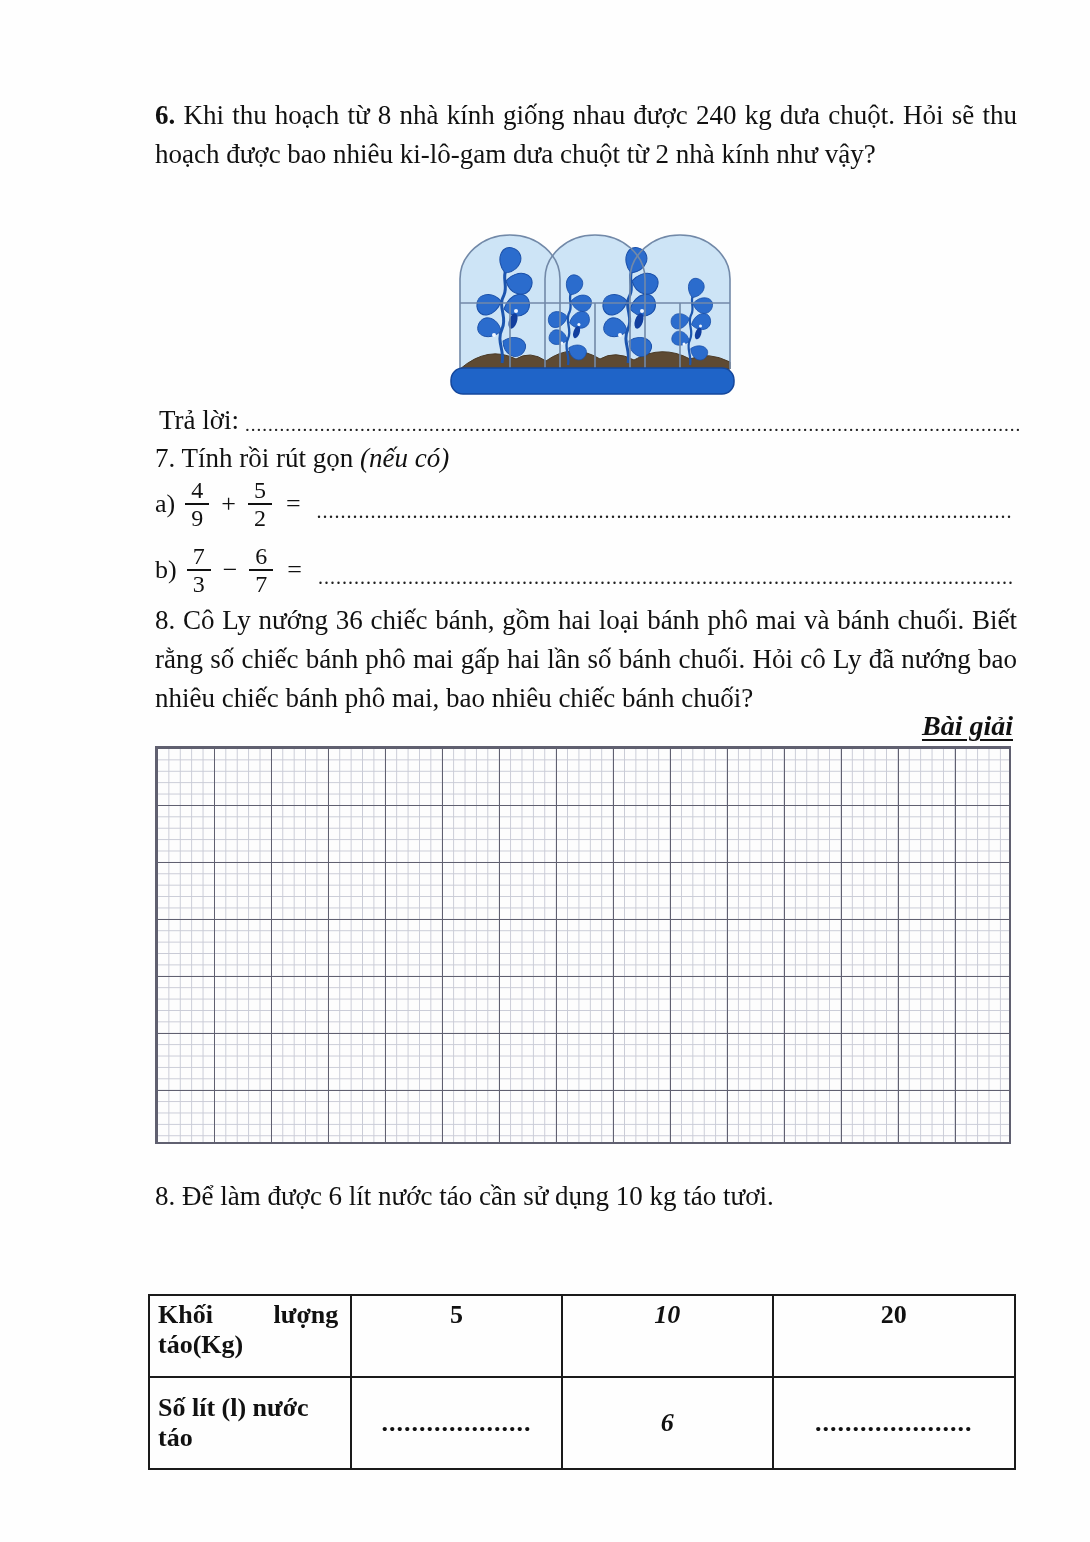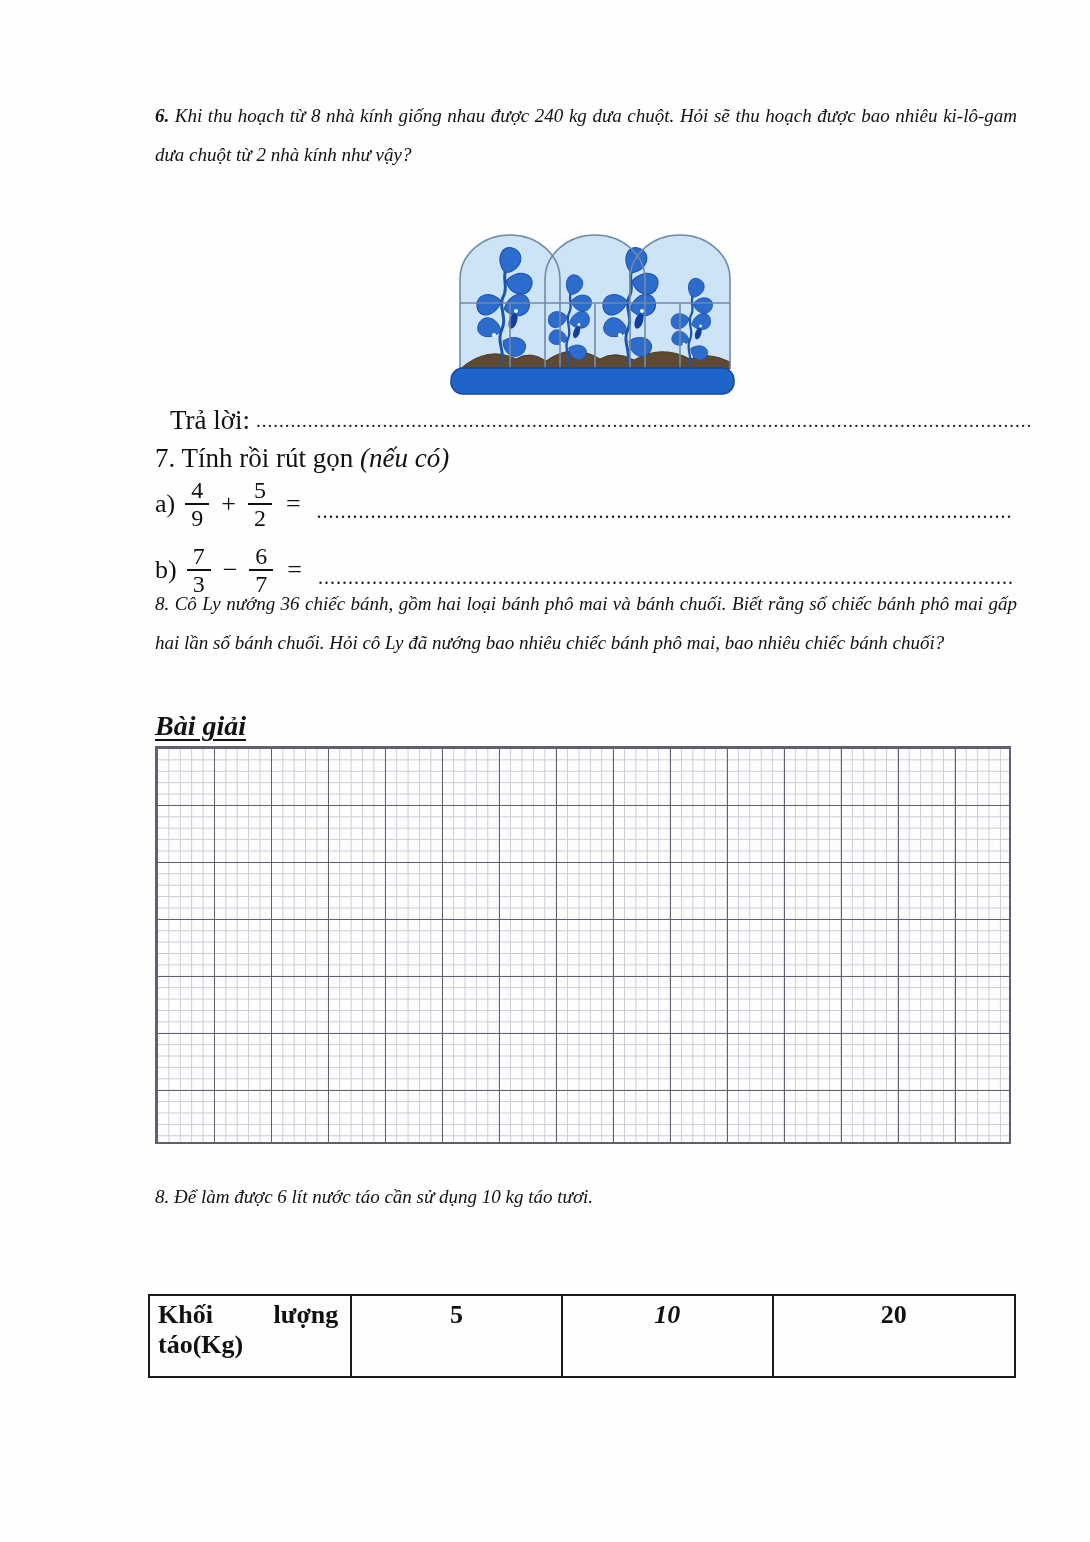--- a/index.html
+++ b/index.html
@@ -2,46 +2,46 @@
 <html><head>
 <meta charset="utf-8">
 <style>
   html,body{margin:0;padding:0;background:#ffffff;}
   .page{
     position:relative;width:1090px;height:1542px;background:#fefefe;
     font-family:"Liberation Serif","DejaVu Serif",serif;color:#111;overflow:hidden;
   }
   .abs{position:absolute;}
   .para{
-    left:155px;width:862px;font-size:19px;line-height:39px;
-    text-align:justify;text-align-last:left;font-style:italic;
+    left:155px;width:862px;font-size:27px;line-height:39px;
+    text-align:justify;text-align-last:left;
   }
   .num-bold{font-weight:bold;}
   
-  .answer-line{left:170px;width:860px;display:flex;align-items:center;font-size:27px;}
+  .answer-line{left:159px;width:860px;display:flex;align-items:flex-end;font-size:27px;}
   .leader{
     flex:1;overflow:hidden;white-space:nowrap;font-size:19px;letter-spacing:1px;
     color:#222;margin-left:6px;
   }
   
   .q7-heading{left:155px;font-size:27px;}
   .q7-note{font-style:italic;}
   .frac-row{
     left:155px;width:858px;height:62px;display:flex;align-items:center;font-size:26px;
   }
   .frac-label{margin-right:10px;}
   .frac{display:inline-flex;flex-direction:column;text-align:center;font-size:24px;line-height:26px;}
   .frac .num{display:block;padding:0 6px;border-bottom:2px solid #111;}
   .frac .den{display:block;padding:0 6px;}
   .op{margin:0 12px;font-size:26px;}
   .eq{margin:0 10px 0 14px;font-size:26px;}
   .frac-row .leader{font-size:20px;letter-spacing:1px;align-self:center;margin-top:14px;}
   
   .solution-heading{
-    left:155px;width:858px;text-align:left;font-size:28px;font-weight:bold;font-style:italic;
+    left:155px;width:858px;text-align:right;font-size:28px;font-weight:bold;font-style:italic;
     text-decoration:underline;text-decoration-thickness:2px;text-underline-offset:4px;
   }
   
   .grid-paper{
     left:155px;top:746px;width:856px;height:398px;
     border:2px solid #606070;box-sizing:border-box;background-color:#fdfdfd;
     background-image:
       linear-gradient(to right,#606070 1px,transparent 1px),
       linear-gradient(to bottom,#606070 1px,transparent 1px),
       linear-gradient(to right,#c9cbd6 1px,transparent 1px),
@@ -157,21 +157,21 @@
     </span>
     <span class="op">−</span>
     <span class="frac">
       <span class="num">6</span>
       <span class="den">7</span>
     </span>
     <span class="eq">=</span>
     <span class="leader">......................................................................................................................................</span>
   </div>
 
-  <div class="abs para" style="top:584px;">8. Cô Ly nướng 36 chiếc bánh, gồm hai loại bánh phô mai và bánh chuối. Biết rằng số chiếc bánh phô mai gấp hai lần số bánh chuối. Hỏi cô Ly đã nướng bao nhiêu chiếc bánh phô mai, bao nhiêu chiếc bánh chuối?</div>
+  <div class="abs para" style="top:601px;">8. Cô Ly nướng 36 chiếc bánh, gồm hai loại bánh phô mai và bánh chuối. Biết rằng số chiếc bánh phô mai gấp hai lần số bánh chuối. Hỏi cô Ly đã nướng bao nhiêu chiếc bánh phô mai, bao nhiêu chiếc bánh chuối?</div>
 
   <div class="abs solution-heading" style="top:710px;">Bài giải</div>
 
   <div class="abs grid-paper"></div>
 
   <div class="abs para" style="top:1176px;line-height:41px;">
     <span>8. Để làm được 6 lít nước táo cần sử dụng 10 kg táo tươi.</span><br>
   </div>
 
   <table class="q9-table">
@@ -181,16 +181,22 @@
         <div class="justify-split">
           <span>Khối</span>
           <span>lượng</span>
         </div>
         <div>táo(Kg)</div>
       </td>
       <td class="c2">5</td>
       <td class="c3">10</td>
       <td class="c4">20</td>
     </tr>
+    <tr class="r2">
+      <td class="c1">Số lít (l) nước táo</td>
+      <td class="c2 cell-dots">....................</td>
+      <td class="c3">6</td>
+      <td class="c4 cell-dots">.....................</td>
+    </tr>
   </tbody>
     </table>
 
 </div>
 
 </body></html>

